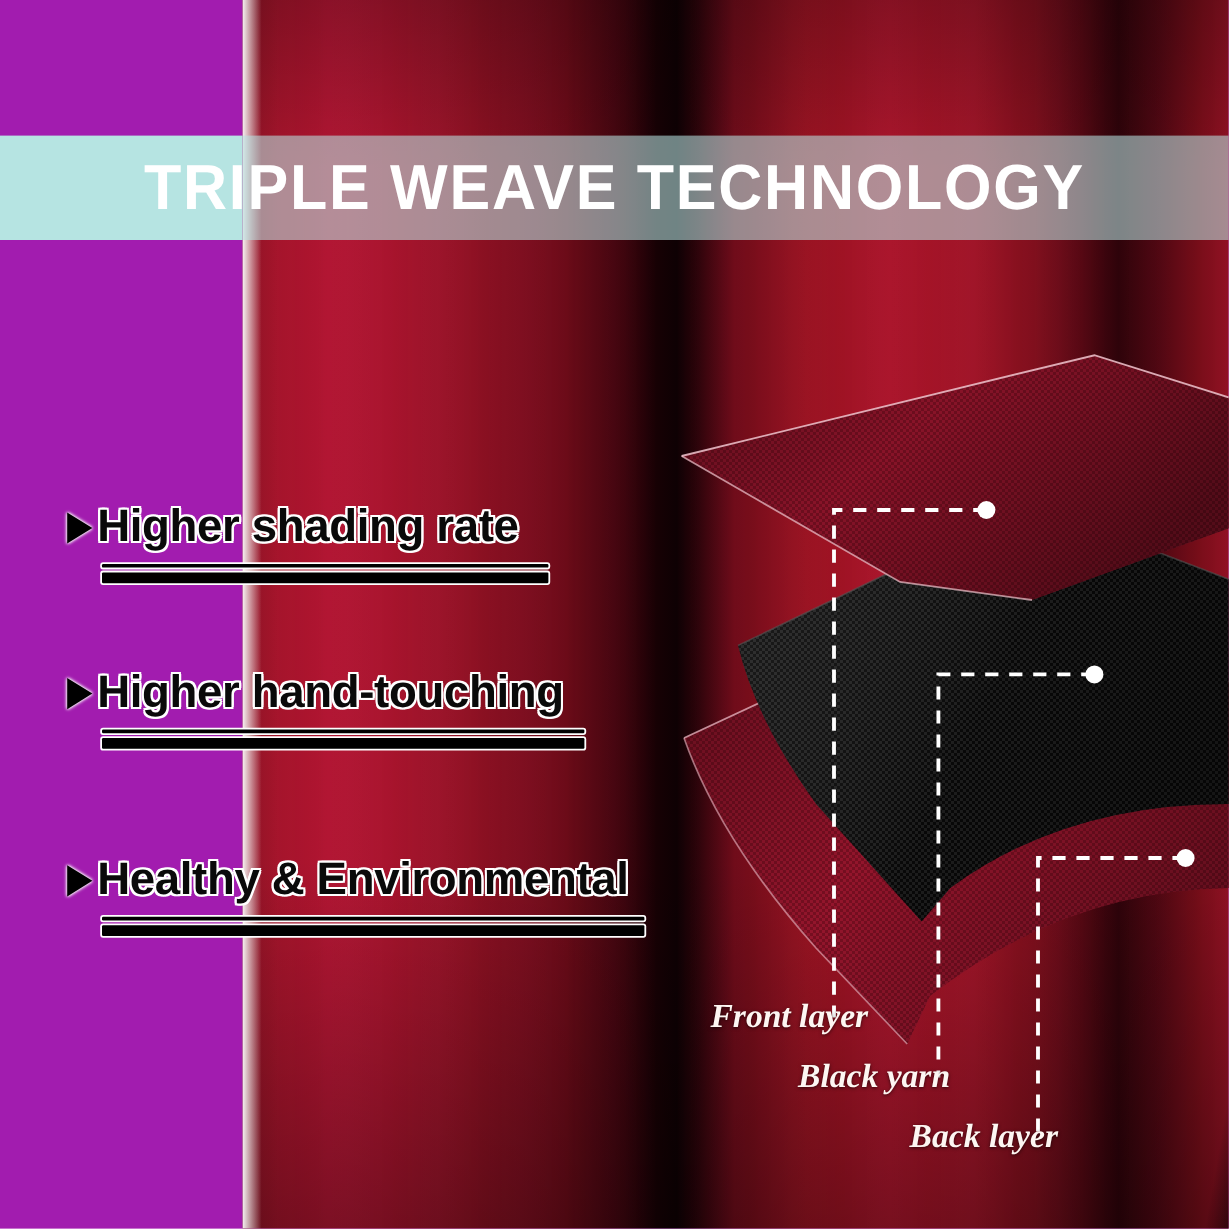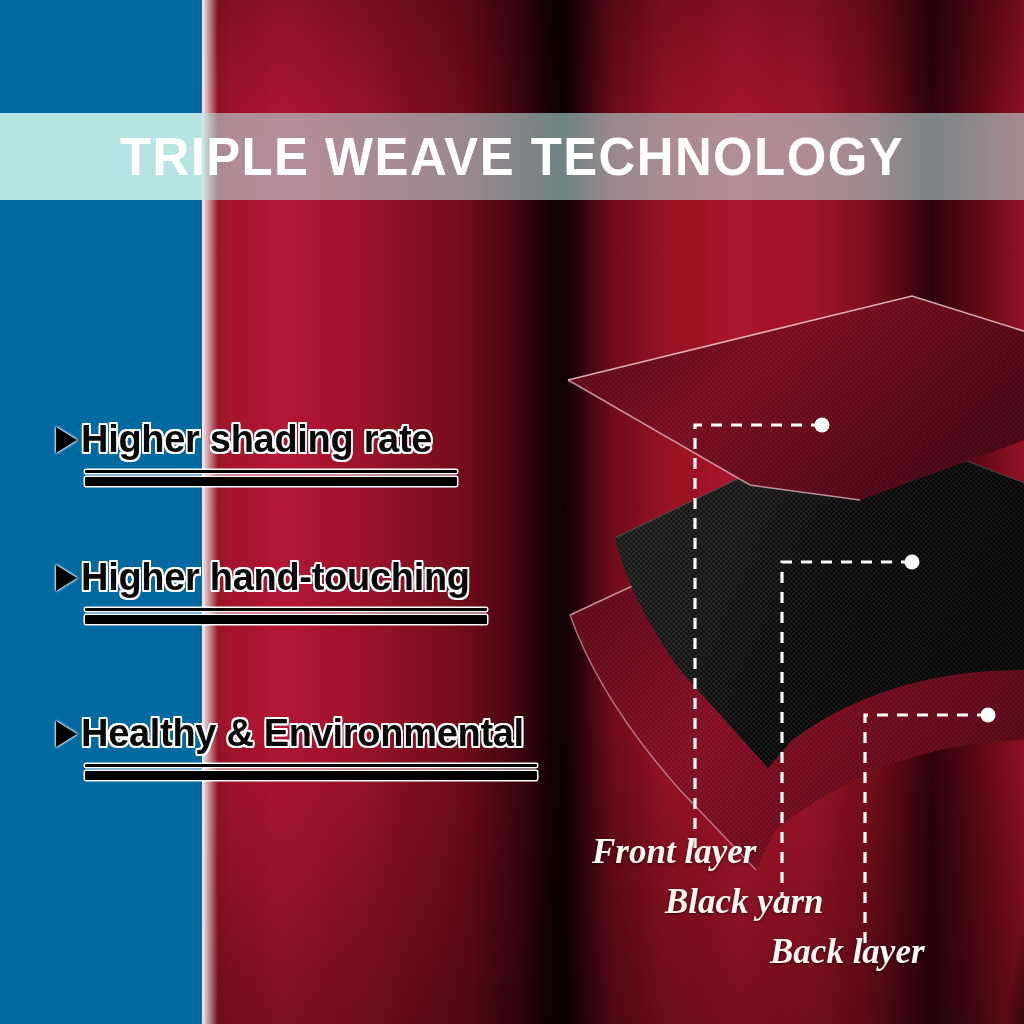--- a/index.html
+++ b/index.html
@@ -1,18 +1,18 @@
 <!DOCTYPE html>
 <html><head>
 <meta charset="utf-8">
 <style>
   html,body{margin:0;padding:0;}
   body{width:1024px;height:1024px;overflow:hidden;background:#ffffff;
        font-family:"Liberation Sans",sans-serif;}
-  #stage{position:relative;width:1024px;height:1024px;overflow:hidden;background:#0369a1;}
+  #stage{position:relative;width:1024px;height:1024px;overflow:hidden;background:#a21caf;}
 
   
   .curtain{position:absolute;top:0;left:202px;width:822px;height:1024px;overflow:hidden;}
   .curtain .base{position:absolute;inset:0;
     background:
       linear-gradient(100deg, rgba(0,0,0,0) 0 98%, rgba(0,0,0,.55) 100%),
       linear-gradient(90deg,
         #7d0e1c 0px,
         #8c1020 6px,
         #a31228 30px,
@@ -86,21 +86,21 @@
 
   
   .diagram{position:absolute;left:560px;top:270px;width:470px;height:600px;}
   .diagram svg{position:absolute;left:0;top:0;overflow:visible;}
 
   .leader{stroke:#ffffff;stroke-width:3.2;fill:none;
           stroke-dasharray:11 9;stroke-linecap:butt;}
   .leaderdot{fill:#ffffff;}
 
   .lbl{position:absolute;font-family:"Liberation Serif",serif;
-       font-style:italic;font-weight:700;font-size:35px;color:#fdf6f2;
+       font-style:italic;font-weight:700;font-size:28px;color:#fdf6f2;
        white-space:nowrap;text-shadow:0 1px 3px rgba(0,0,0,.65);}
 </style>
 </head>
 <body>
 
 <div id="stage">
 
   <div class="curtain">
     <div class="base"></div>
     <div class="sheen"></div>
@@ -221,16 +221,16 @@
       </g>
 
       <g>
         <path class="leader" d="M 428 445 L 305 445 L 305 680"></path>
         <circle class="leaderdot" cx="428" cy="445" r="7.5"></circle>
       </g>
     </svg>
 
     <span class="lbl" style="left:32px;  top:562px;">Front layer</span>
     <span class="lbl" style="left:105px; top:612px;">Black yarn</span>
-    <span class="lbl" style="left:198px; top:662px;margin-left:12px;">Back layer</span>
+    <span class="lbl" style="left:198px; top:662px;">Back layer</span>
   </div>
 
 </div>
 
 </body></html>

